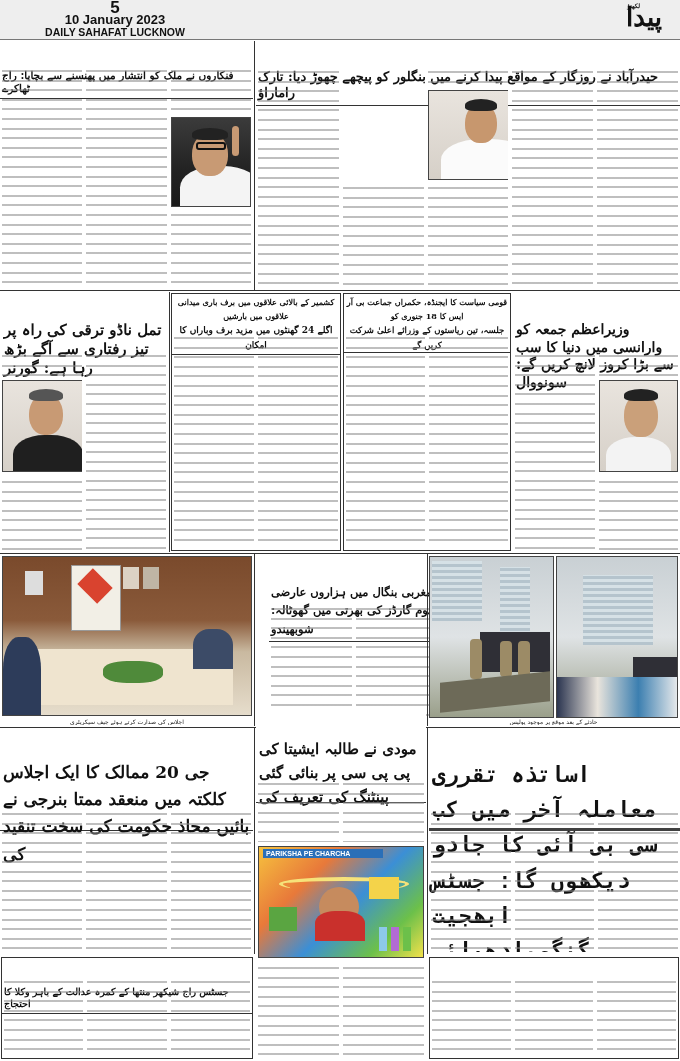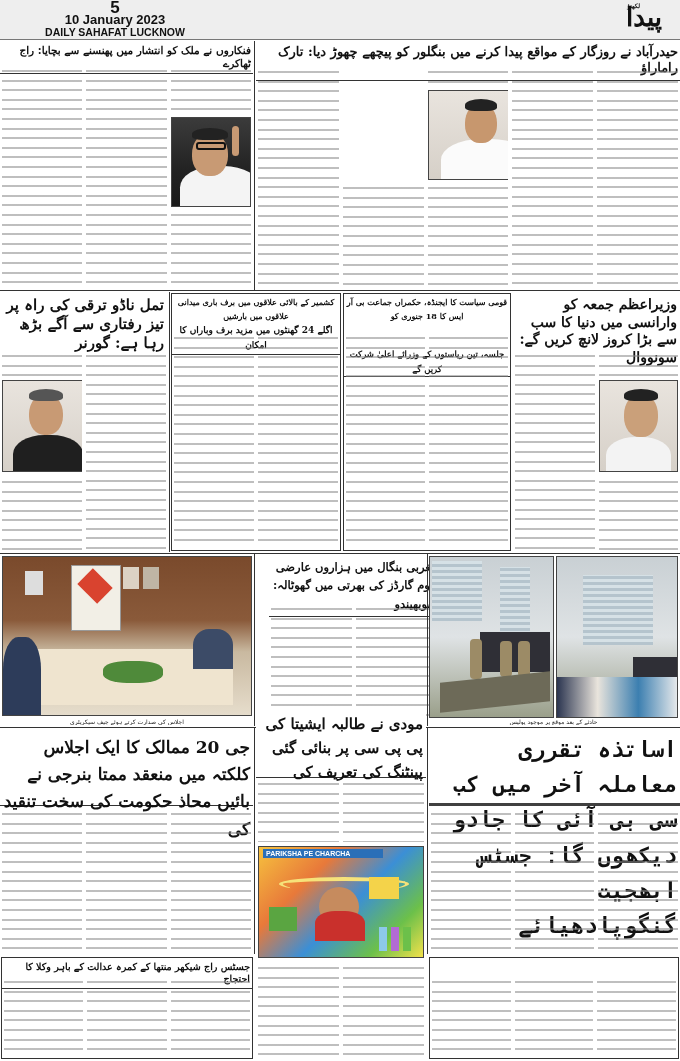--- a/index.html
+++ b/index.html
@@ -8,21 +8,21 @@
 
   .masthead { position: absolute; left: 0; top: 0; width: 680px; height: 40px; background: #eeeeee; border-bottom: 1px solid #777; }
   .page-no { position: absolute; left: 0; width: 230px; top: -2px; text-align: center; font: bold 17px "Liberation Sans", sans-serif; }
   .date { position: absolute; left: 0; width: 230px; top: 12px; text-align: center; font: bold 13px "Liberation Sans", sans-serif; }
   .paper-name { position: absolute; left: 0; width: 230px; top: 26px; text-align: center; font: bold 10.5px "Liberation Sans", sans-serif; }
   .logo { position: absolute; right: 18px; top: 2px; font: bold 26px "DejaVu Serif", serif; direction: rtl; color: #111; }
   .logo small { position: absolute; right: 22px; top: 0; font-size: 6px; }
 
   .block { position: absolute; overflow: hidden; background: #fff; }
   .bordered { border: 1px solid #333; }
-  .head { direction: rtl; text-align: right; font-family: "DejaVu Serif", serif; font-weight: bold; color: #111; line-height: 1.25; }
+  .head { direction: rtl; text-align: left; font-family: "DejaVu Serif", serif; font-weight: bold; color: #111; line-height: 1.25; margin-top: 25px; }
   .sub-head { direction: rtl; text-align: center; font-family: "DejaVu Serif", serif; font-size: 10px; line-height: 1.7; color: #111; }
   .rule { position: absolute; background: #333; }
 
   .cols { position: absolute; display: flex; flex-direction: row-reverse; gap: 4px; }
   .col { flex: 1; position: relative; overflow: hidden; }
   .text-lines { position: absolute; left: 0; right: 0; top: 0; bottom: 0;
     background: repeating-linear-gradient(to bottom, transparent 0px, transparent 3px, #8a8a8a 3px, #8a8a8a 5px, transparent 5px, transparent 9.6px);
     opacity: 0.55; }
 
   .photo { position: absolute; overflow: hidden; border: 1px solid #444; }
@@ -134,21 +134,21 @@
         <div class="text-lines"></div>
       </div>
     <div class="col">
         <div class="text-lines"></div>
       </div>
   </div>
 </div>
 
 <div class="block bordered" style="left:343px;top:293px;width:168px;height:258px;">
   <div class="sub-head" style="font-weight:bold;font-size:8px;padding-top:2px;">قومی سیاست کا ایجنڈہ، حکمراں جماعت بی آر ایس کا 18 جنوری کو</div>
-  <div class="sub-head" style="font-weight:bold;font-size:8.5px;border-bottom:1px solid #333;margin-top:24px;">جلسہ، تین ریاستوں کے وزرائے اعلیٰ شرکت کریں گے</div>
+  <div class="sub-head" style="font-weight:bold;font-size:8.5px;border-bottom:1px solid #333;">جلسہ، تین ریاستوں کے وزرائے اعلیٰ شرکت کریں گے</div>
   <div class="cols" style="left:2px;right:2px;top:40px;bottom:2px;">
     <div class="col">
         <div class="text-lines"></div>
       </div>
     <div class="col">
         <div class="text-lines"></div>
       </div>
   </div>
 </div>
 

